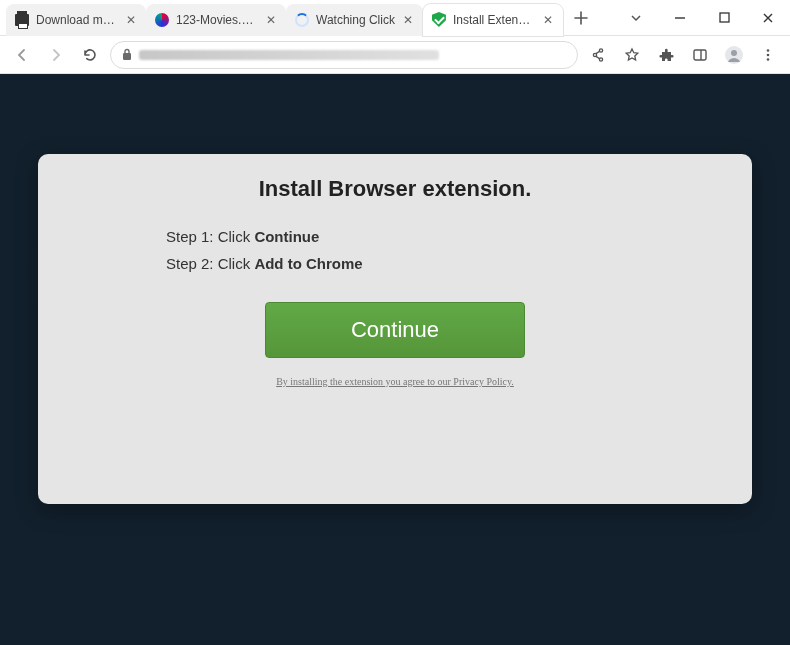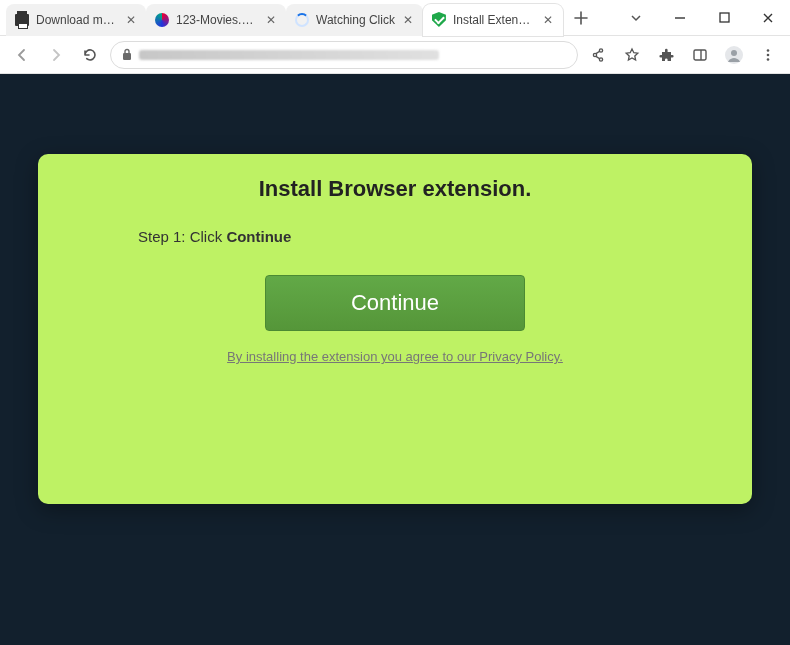--- a/index.html
+++ b/index.html
@@ -26,27 +26,27 @@
 
 
 .viewport { position:relative; height:calc(645px - 74px); background:#12202d; overflow:hidden; }
 
 
 .watermark { position:absolute; inset:0; pointer-events:none; opacity:0.06; z-index:0; }
 .wm-text { font-size:180px; font-weight:700; color:#bfc6cc; font-style:italic; position:absolute; left:50px; top:130px; letter-spacing:-6px; white-space:nowrap; }
 .wm-circle { position:absolute; left:10px; top:60px; width:280px; height:280px; border-radius:50%; background:radial-gradient(#c9d0d6 0%,transparent 70%); opacity:.6; }
 .wm-handle { position:absolute; left:230px; top:290px; width:90px; height:24px; background:#c9d0d6; transform:rotate(38deg); border-radius:12px; }
 
-.card { position:absolute; left:38px; top:80px; width:714px; height:350px; background:#bef264; border-radius:10px; padding:22px 24px 18px; box-shadow:0 6px 22px rgba(0,0,0,.35); z-index:2; }
+.card { position:absolute; left:38px; top:80px; width:714px; height:350px; background:#e5e5e5; border-radius:10px; padding:22px 24px 18px; box-shadow:0 6px 22px rgba(0,0,0,.35); z-index:2; }
 .card h1 { text-align:center; font-size:22px; font-weight:700; color:#222; margin-bottom:26px; }
-.steps { margin-left:76px; margin-bottom:30px; }
+.steps { margin-left:104px; margin-bottom:30px; }
 .steps p { font-size:15px; color:#333; margin:10px 0; }
 .steps b { font-weight:600; }
 .continue-btn { display:block; margin:0 auto 18px; background:#5b9f3f; background:linear-gradient(#62a947,#559639); color:#fff; border:none; border:1px solid #4b8a33; border-radius:4px; font-size:22px; font-weight:500; padding:14px 0; width:260px; text-align:center; cursor:pointer; }
-.privacy { display:block; text-align:center; color:#777; font-size:13px; text-decoration:underline; }
+.privacy { display:block; text-align:center; color:#777; font-size:10px; text-decoration:underline;font-family:Liberation Serif, serif; }
 
 
 .fav-printer { width:14px;height:12px;background:#333;position:relative;border-radius:1px;}
 .fav-printer:before{content:"";position:absolute;left:2px;top:-3px;width:10px;height:3px;background:#333;}
 .fav-printer:after{content:"";position:absolute;left:3px;bottom:-3px;width:8px;height:4px;background:#fff;border:1px solid #333;}
 .fav-123 { width:14px;height:14px;border-radius:50%;background:conic-gradient(#e03,#23d,#0a8);}
 .fav-spin { width:14px;height:14px;border:2px solid #cfe3ff;border-top-color:#1a73e8;border-radius:50%; }
 .fav-shield { width:14px;height:15px;background:#1fa84a;clip-path:polygon(50% 0,100% 18%,100% 55%,50% 100%,0 55%,0 18%);position:relative;}
 .fav-shield:after{content:"";position:absolute;left:3px;top:4px;width:7px;height:4px;border-left:2px solid #fff;border-bottom:2px solid #fff;transform:rotate(-45deg);}
 
@@ -185,17 +185,18 @@
   <div class="watermark">
     <div class="wm-circle"></div>
       <div class="wm-handle"></div>
     <div class="wm-text">rc.com</div>
   </div>
 
   <div class="card">
     <h1>Install Browser extension.</h1>
     <div class="steps">
       <p><span>Step 1: Click </span><b>Continue</b></p>
+      <p><span>Step 2: Click </span><b>Add to Chrome</b></p>
     </div>
     <button class="continue-btn">Continue</button>
     <a href="#" class="privacy">By installing the extension you agree to our Privacy Policy.</a>
   </div>
 </div>
 
 </body></html>

